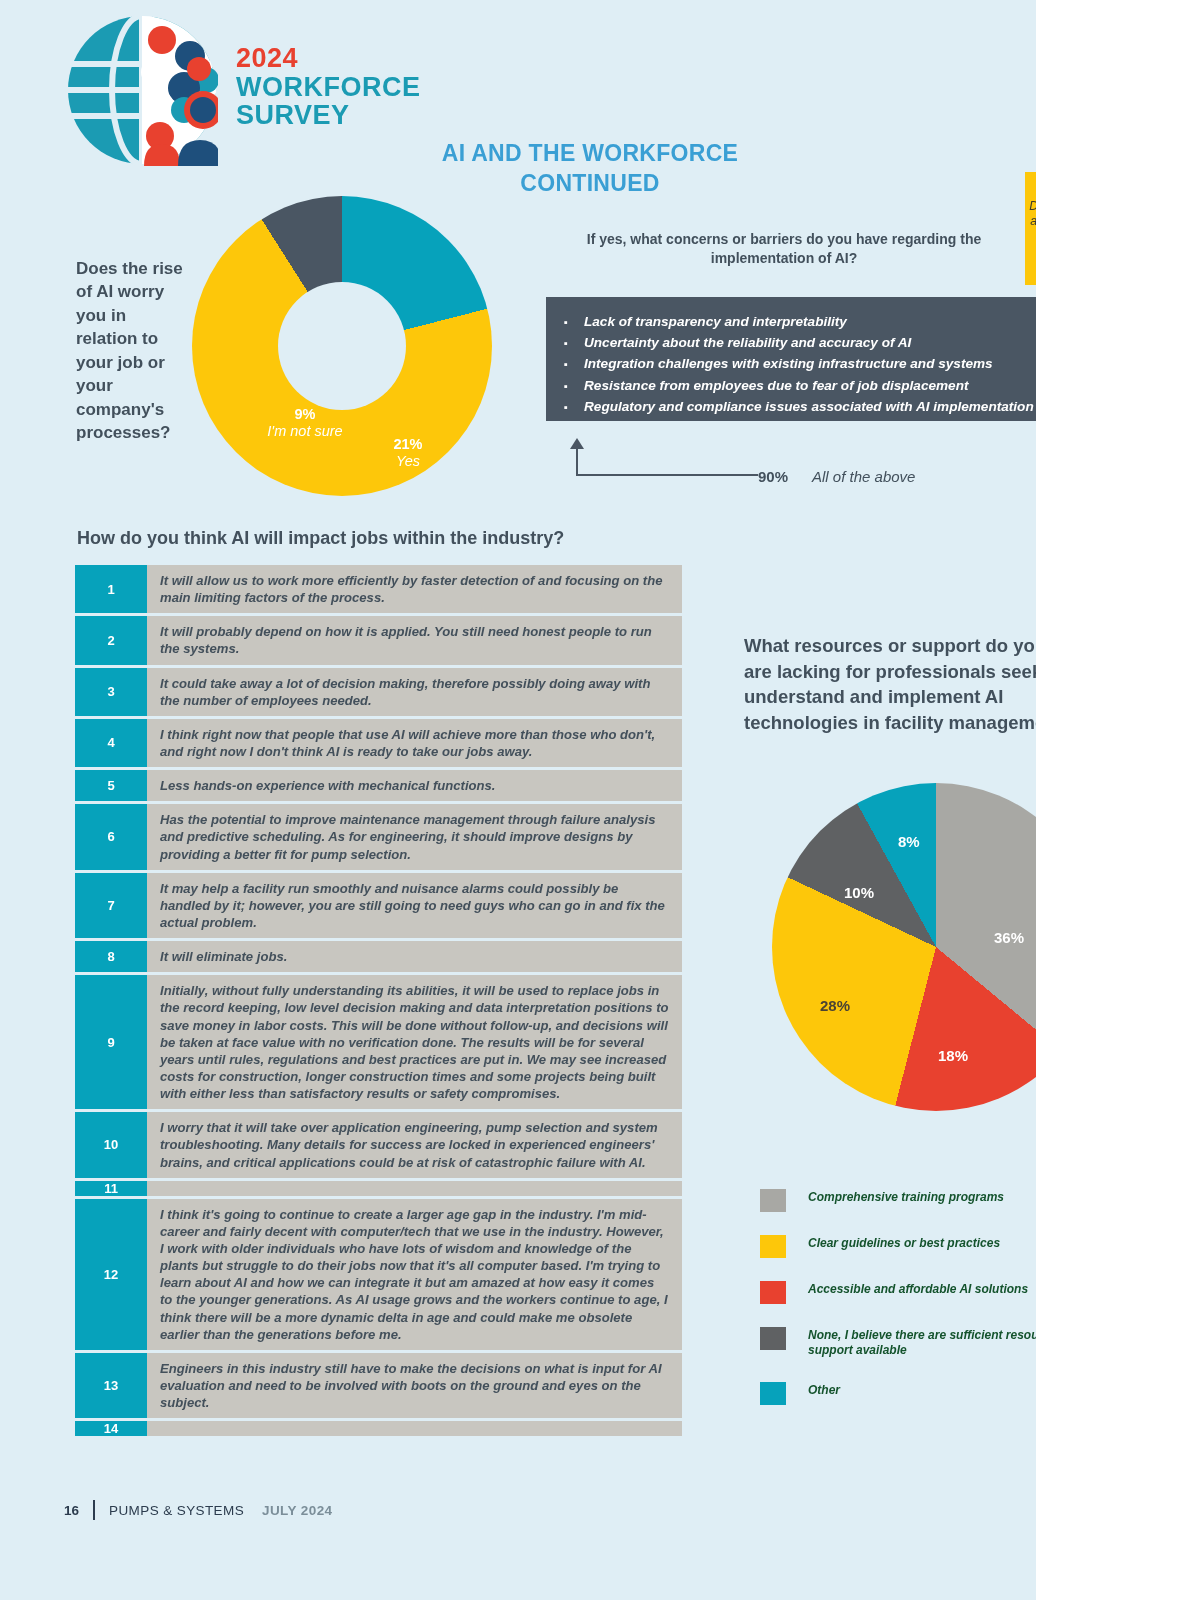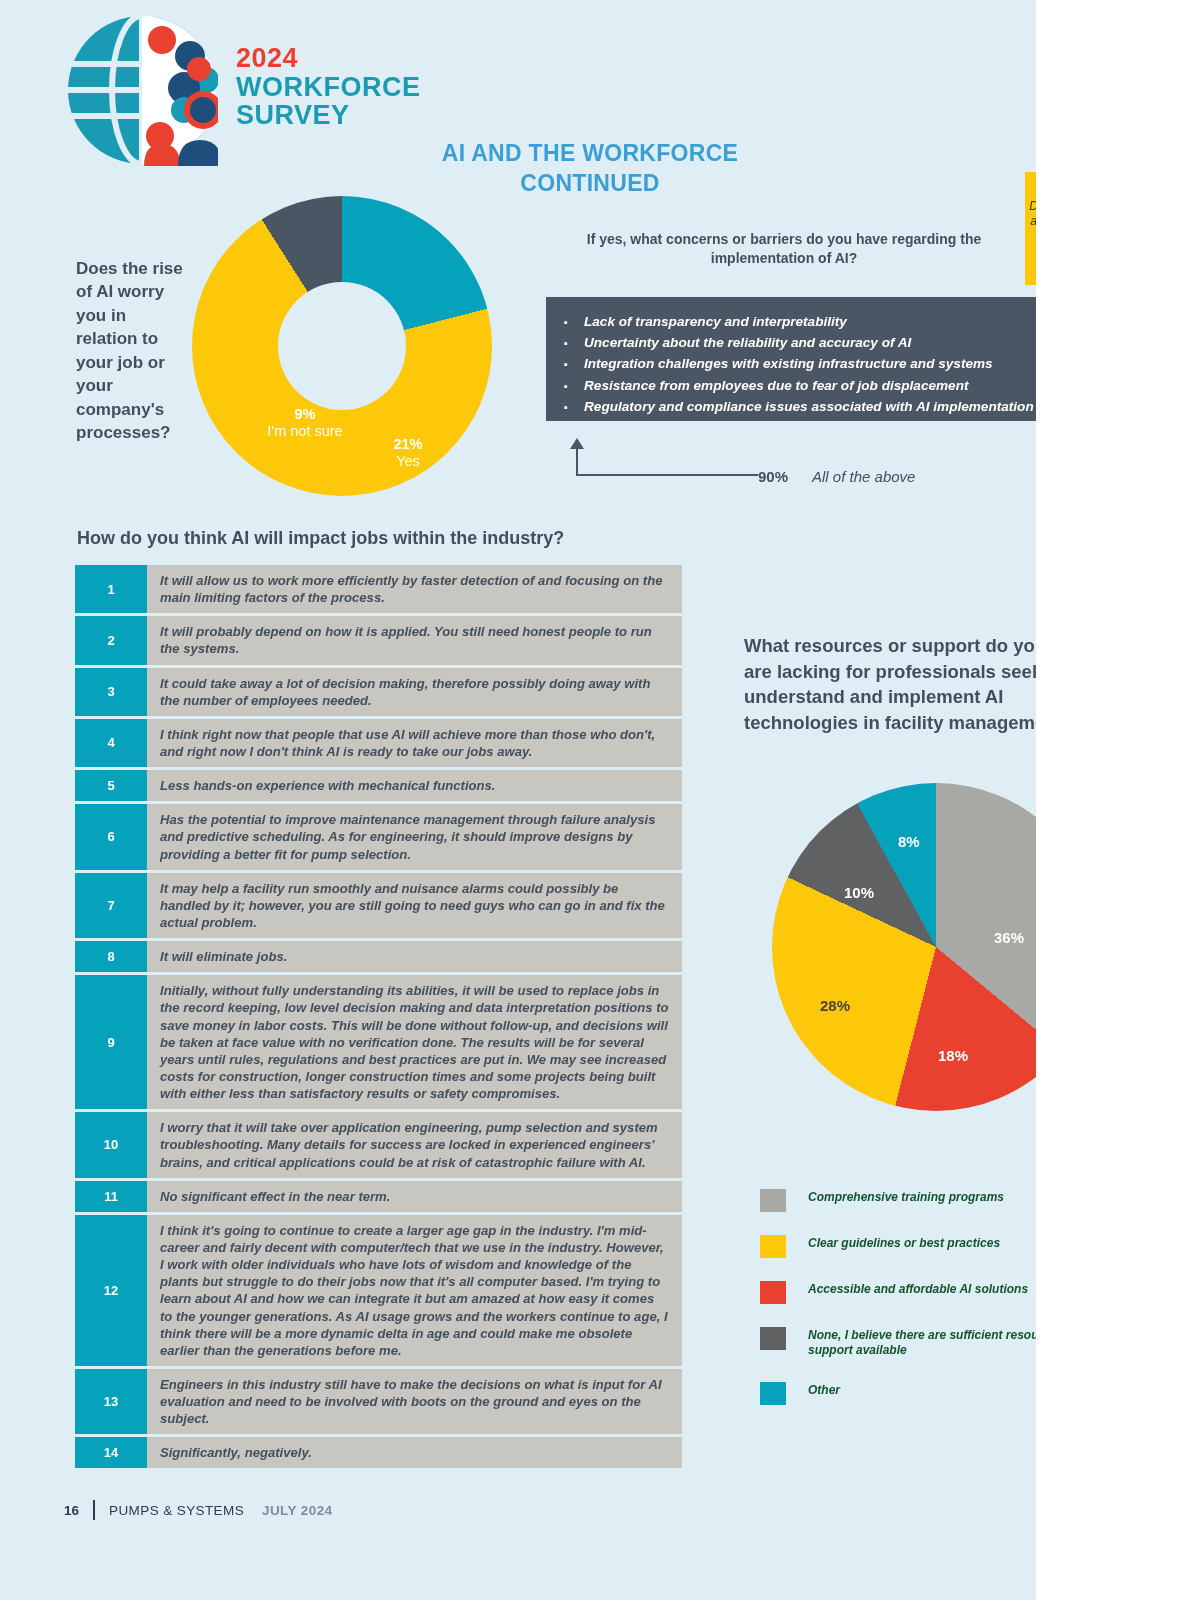--- a/index.html
+++ b/index.html
@@ -100,21 +100,21 @@
     border-radius: 50%;
     background: #dfeef5;
   }
   .donut-label {
     position: absolute;
     text-align: center;
     line-height: 1.16;
     font-size: 14.5px;
   }
   .donut-label .pct { font-weight: bold; display: block; }
-  .donut-label .nm  { display: block; text-align: center; }
+  .donut-label .nm  { font-style: italic; display: block; text-align: center; }
   #dl-yes  { left: 176px; top: 240px; width: 80px; color: #ffffff; }
   #dl-no   { left: 108px; top: 430px; width: 90px; color: #4a4334; }
   #dl-uns  { left: 72px;  top: 210px; width: 82px; color: #ffffff; }
 
   
   #concerns-question {
     position: absolute;
     left: 556px;
     top: 230px;
     width: 456px;
@@ -489,33 +489,31 @@
       <div class="impact-row">
         <div class="impact-num">9</div>
         <div class="impact-text">Initially, without fully understanding its abilities, it will be used to replace jobs in the record keeping, low level decision making and data interpretation positions to save money in labor costs. This will be done without follow-up, and decisions will be taken at face value with no verification done. The results will be for several years until rules, regulations and best practices are put in. We may see increased costs for construction, longer construction times and some projects being built with either less than satisfactory results or safety compromises.</div>
       </div>
       <div class="impact-row">
         <div class="impact-num">10</div>
         <div class="impact-text">I worry that it will take over application engineering, pump selection and system troubleshooting. Many details for success are locked in experienced engineers' brains, and critical applications could be at risk of catastrophic failure with AI.</div>
       </div>
       <div class="impact-row">
         <div class="impact-num">11</div>
-        <div class="impact-text">No significant effect in the near term.</div>
       </div>
       <div class="impact-row">
         <div class="impact-num">12</div>
         <div class="impact-text">I think it's going to continue to create a larger age gap in the industry. I'm mid-career and fairly decent with computer/tech that we use in the industry. However, I work with older individuals who have lots of wisdom and knowledge of the plants but struggle to do their jobs now that it's all computer based. I'm trying to learn about AI and how we can integrate it but am amazed at how easy it comes to the younger generations. As AI usage grows and the workers continue to age, I think there will be a more dynamic delta in age and could make me obsolete earlier than the generations before me.</div>
       </div>
       <div class="impact-row">
         <div class="impact-num">13</div>
         <div class="impact-text">Engineers in this industry still have to make the decisions on what is input for AI evaluation and need to be involved with boots on the ground and eyes on the subject.</div>
       </div>
       <div class="impact-row">
         <div class="impact-num">14</div>
-        <div class="impact-text">Significantly, negatively.</div>
       </div>
     </div>
 
   <div id="pie-question">What resources or support do you feel are lacking for professionals seeking to understand and implement AI technologies in facility management?</div>
 
   <div id="pie-wrap">
     <div id="pie" style="background: conic-gradient(rgb(168, 168, 164) 0deg, rgb(168, 168, 164) 129.6deg, rgb(232, 65, 47) 129.6deg, rgb(232, 65, 47) 194.4deg, rgb(253, 199, 10) 194.4deg, rgb(253, 199, 10) 295.2deg, rgb(95, 97, 99) 295.2deg, rgb(95, 97, 99) 331.2deg, rgb(6, 162, 187) 331.2deg, rgb(6, 162, 187) 360deg);"></div>
     <div class="pie-label" id="pl-36">36%</div>
     <div class="pie-label" id="pl-18">18%</div>
     <div class="pie-label" id="pl-28">28%</div>

